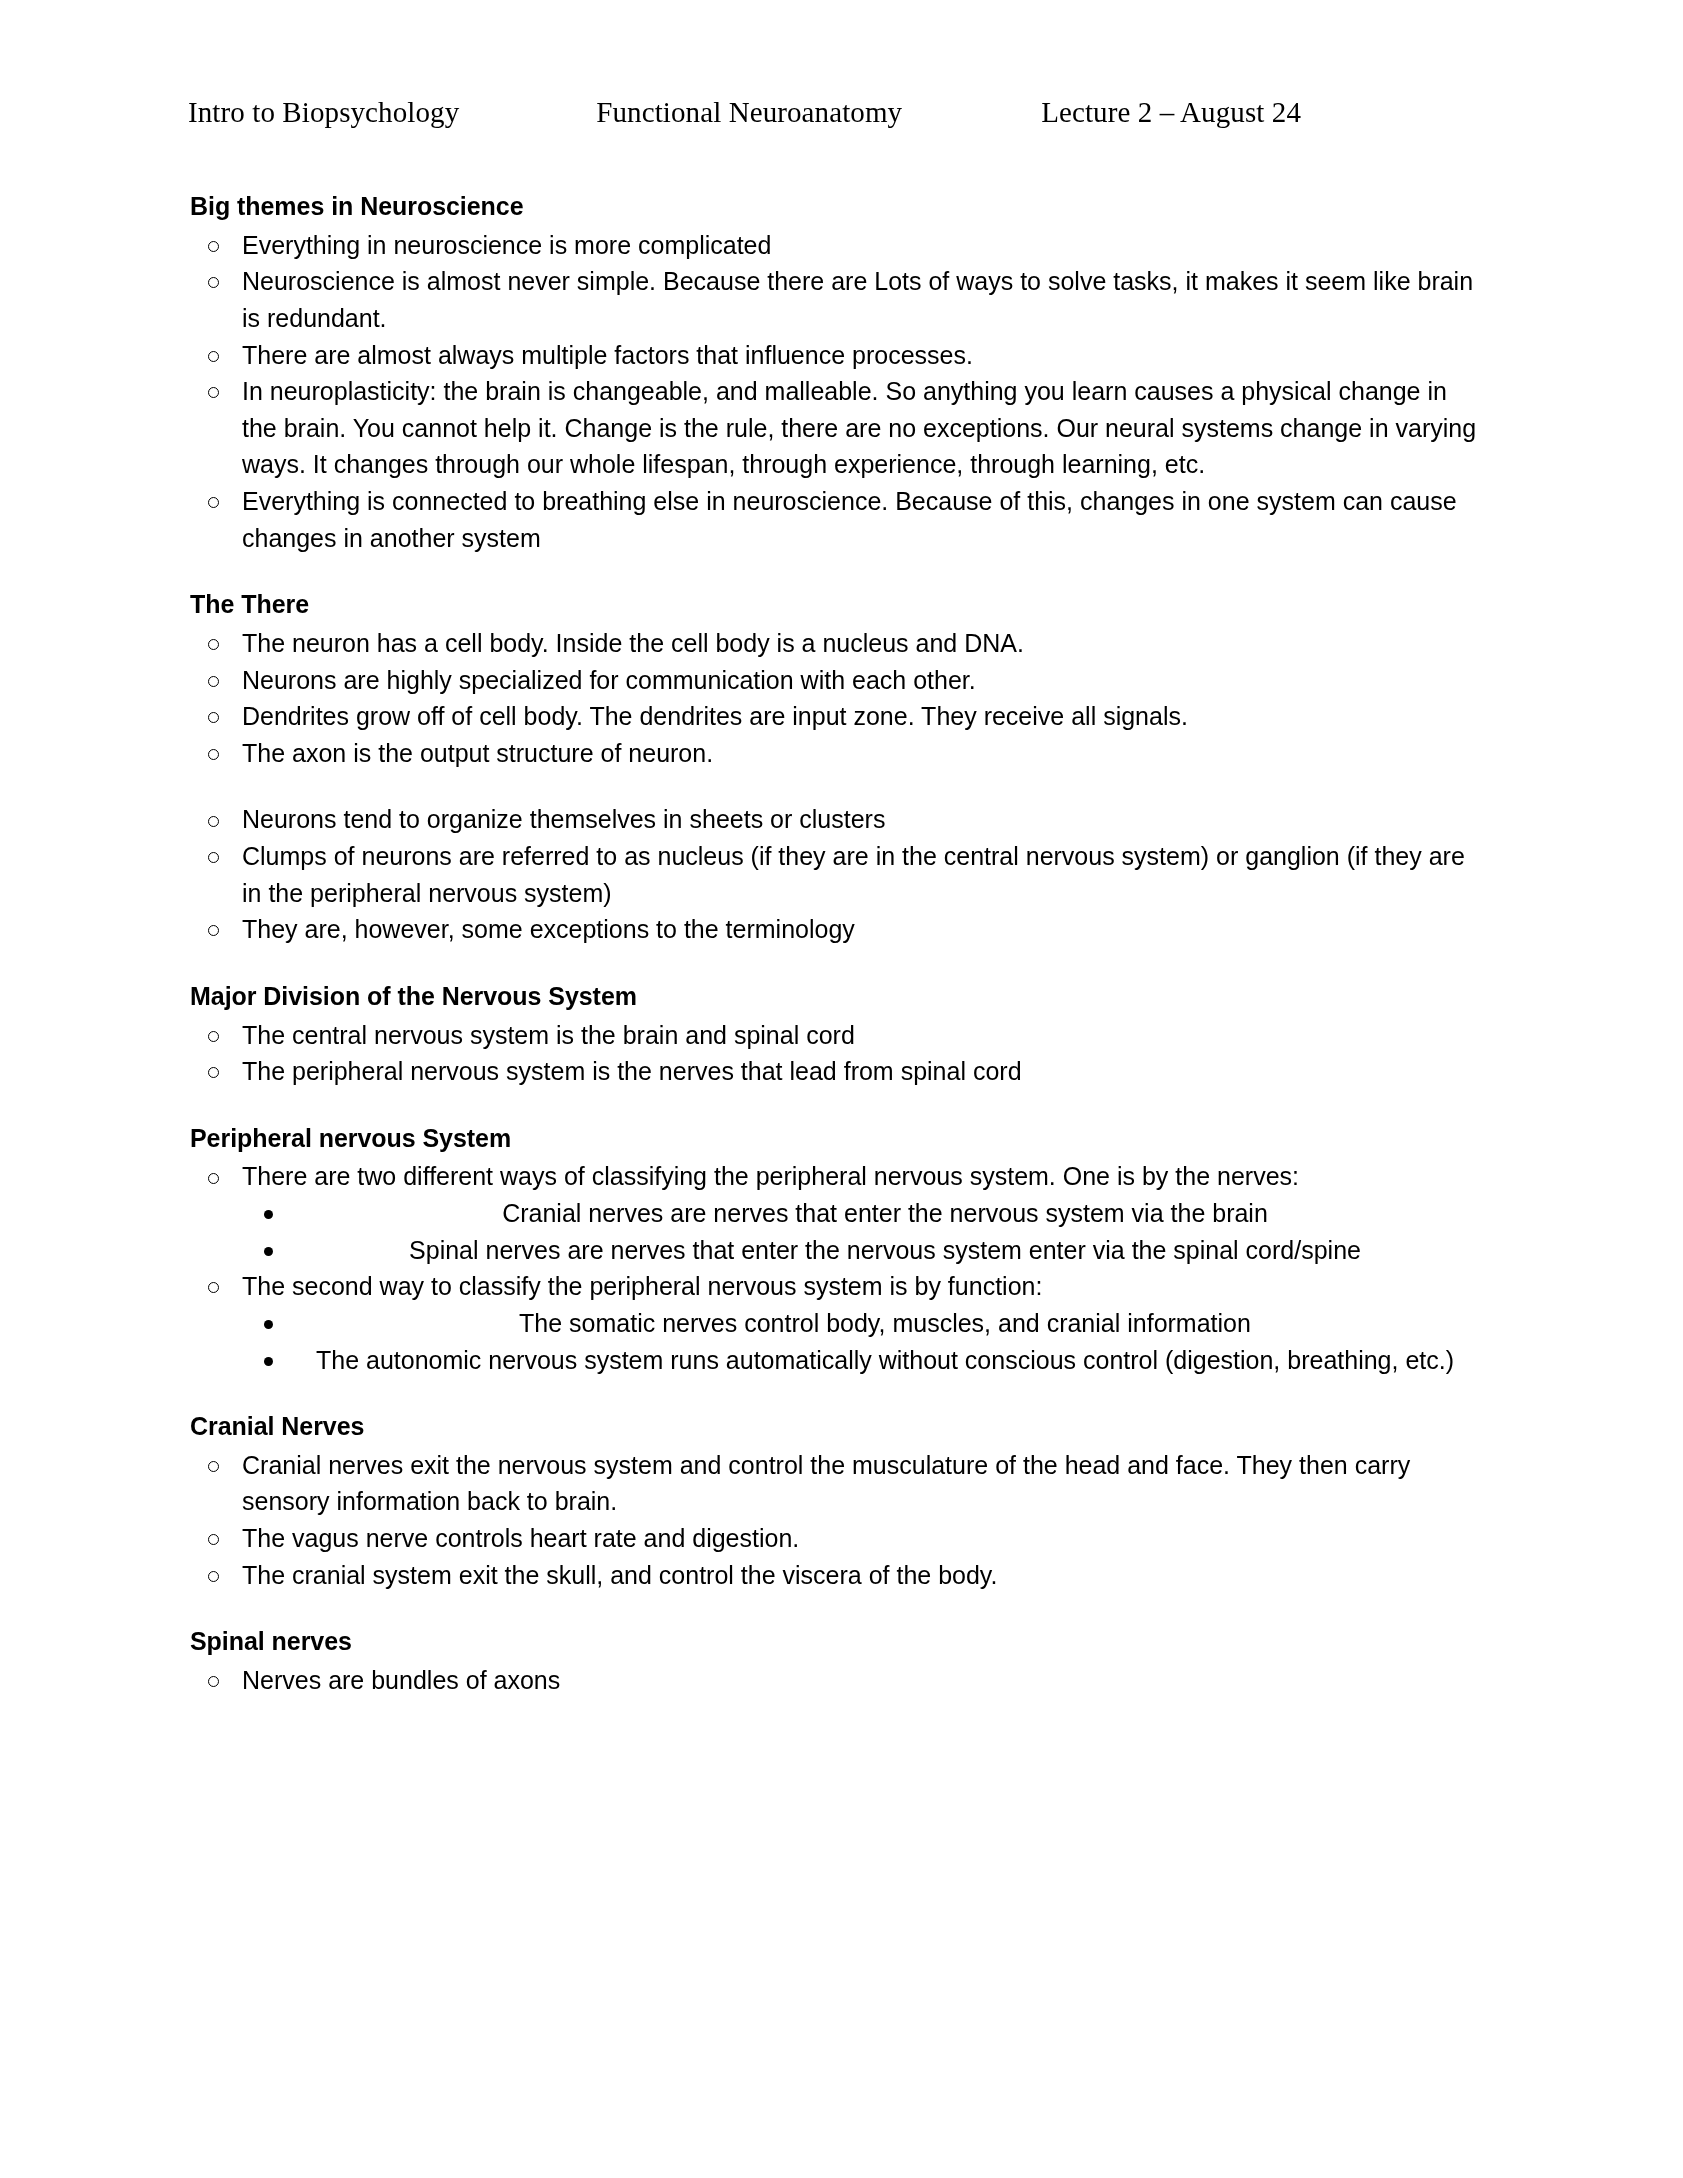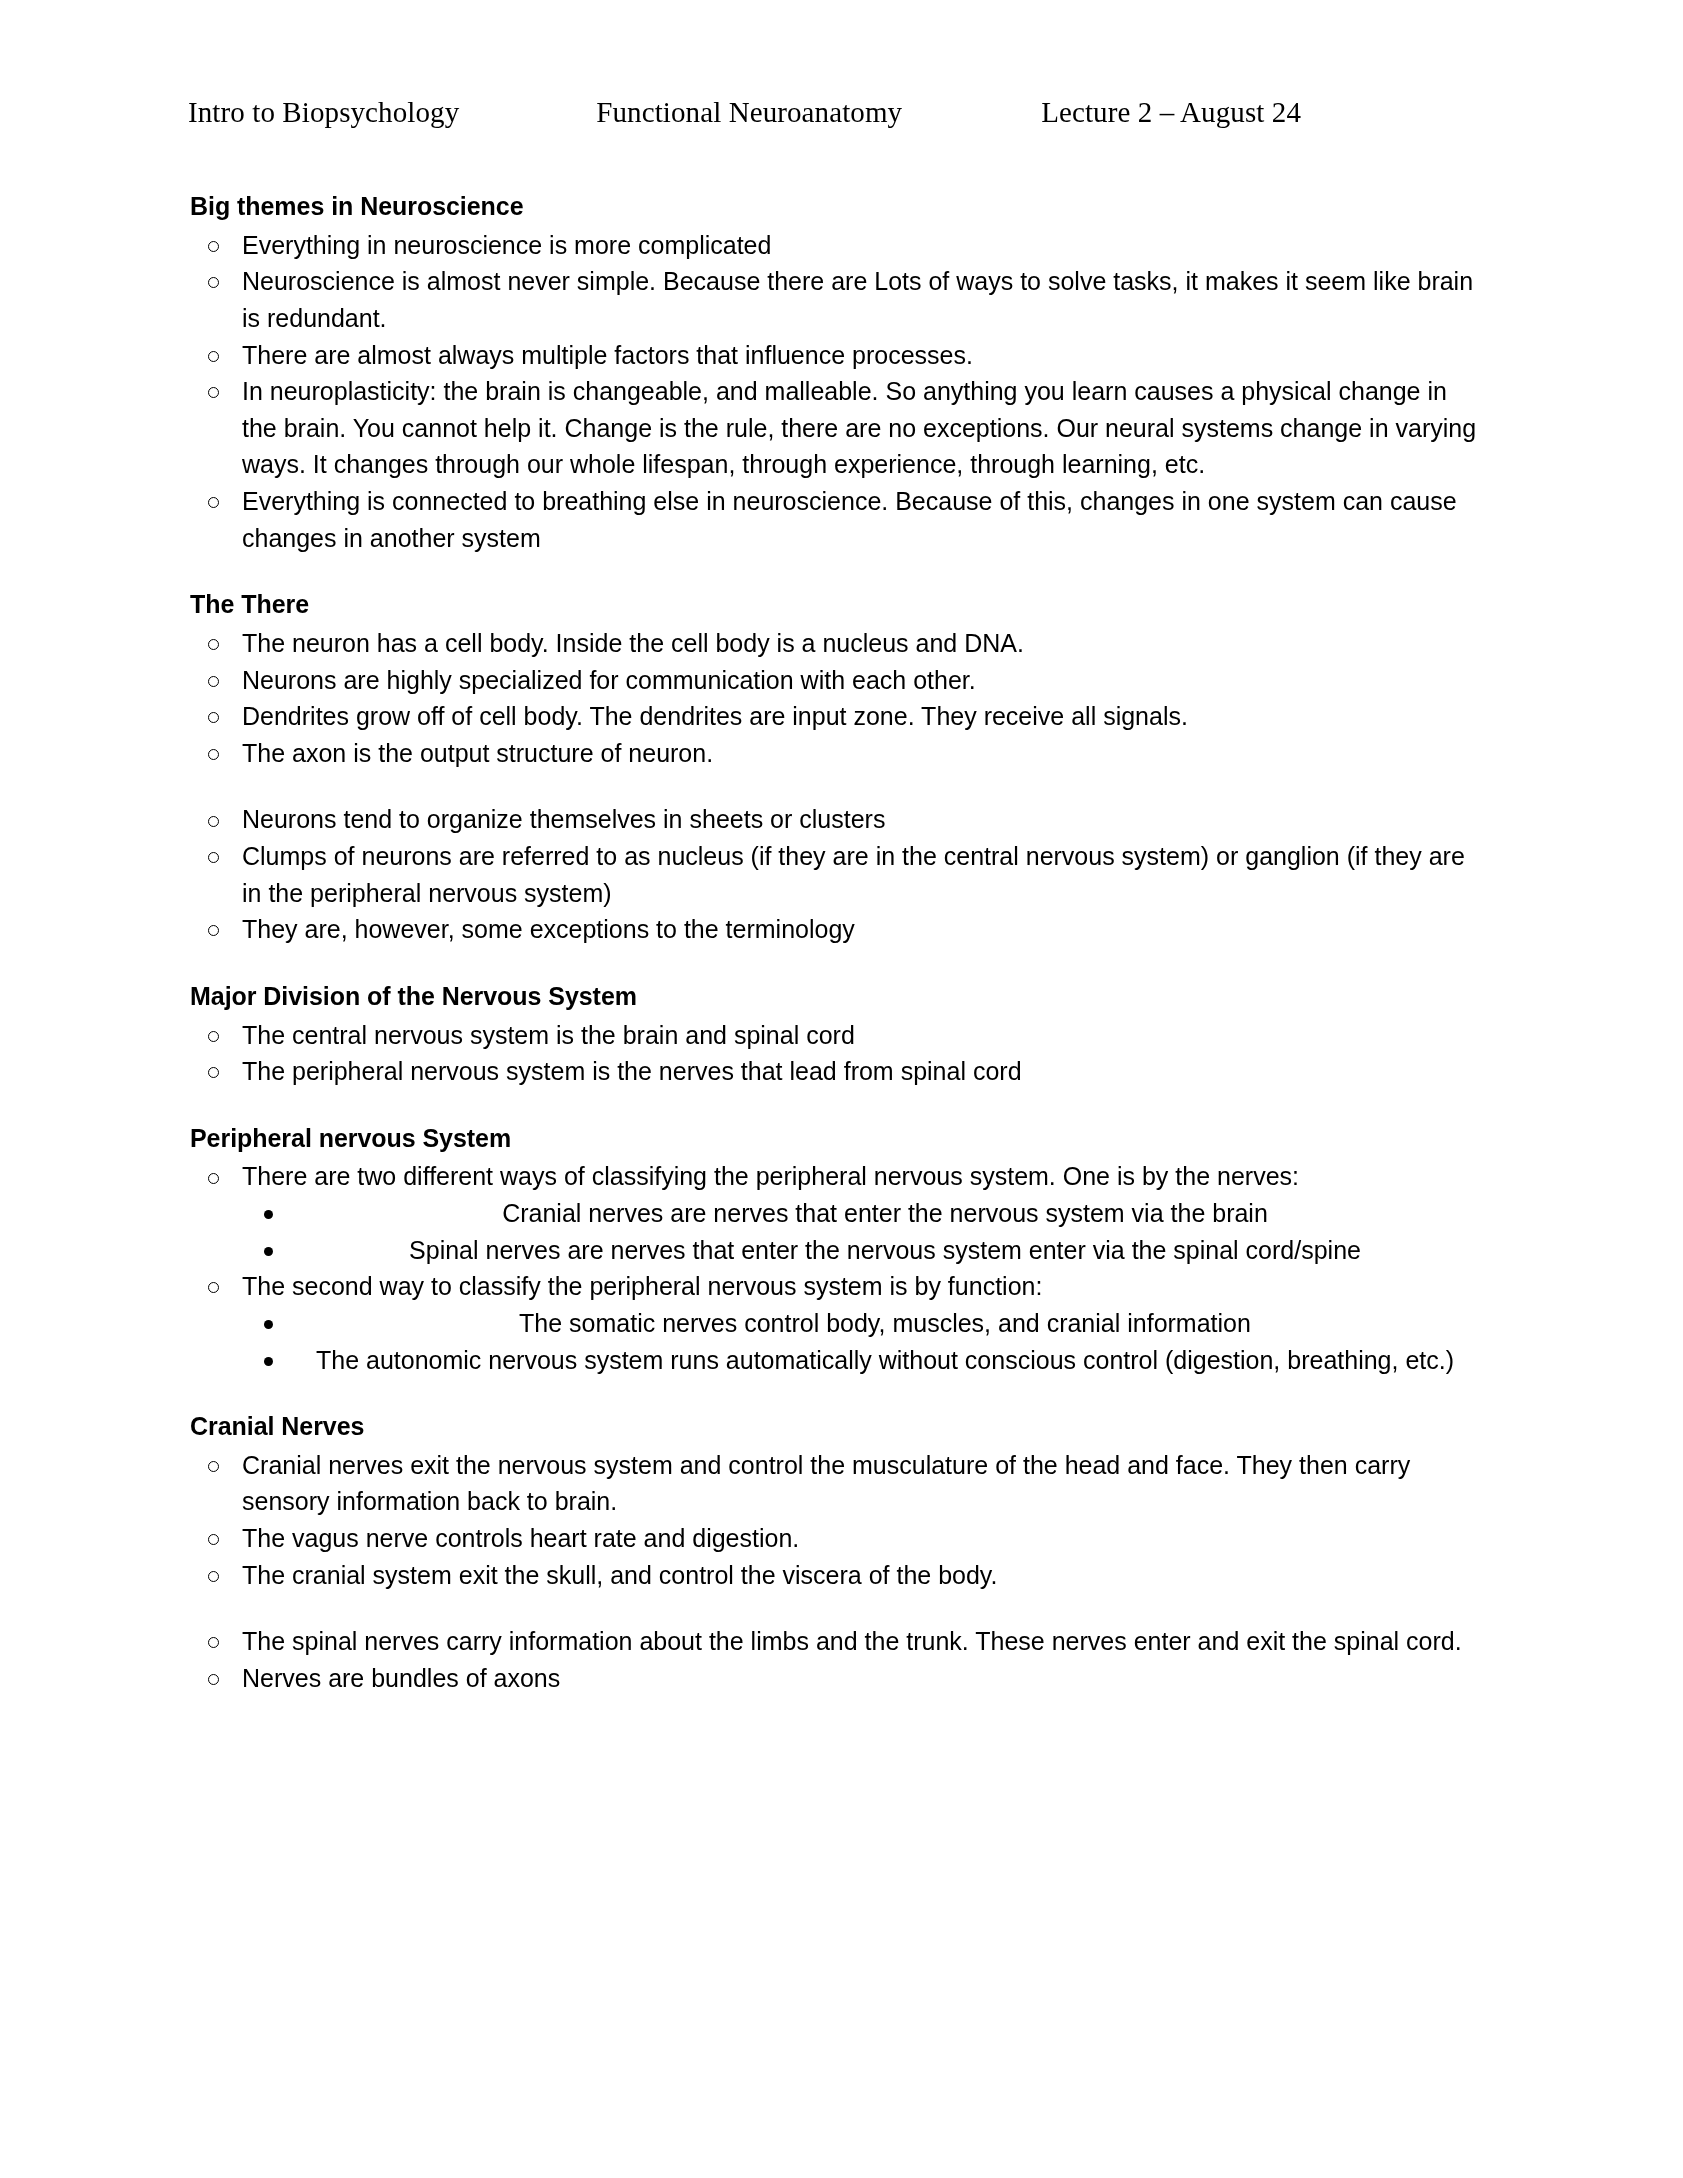--- a/index.html
+++ b/index.html
@@ -256,25 +256,22 @@
             <span class="marker"><span class="hollow-dot"></span></span>
             <span class="btext">The vagus nerve controls heart rate and digestion.</span>
           </li>
           <li class="bullet1">
             <span class="marker"><span class="hollow-dot"></span></span>
             <span class="btext">The cranial system exit the skull, and control the viscera of the body.</span>
           </li>
         </ul>
       </div>
       <div class="section">
-        <ul class="level1">
-          <li class="bullet1">
-            <span class="marker"><span class="hollow-dot"></span></span>
-            <span class="btext">The spinal nerves carry information about the limbs and the trunk. These nerves enter and exit the spinal cord.</span>
-          </li>
+        <h2 class="section-title">Spinal nerves</h2>
+        <ul class="level1">
           <li class="bullet1">
             <span class="marker"><span class="hollow-dot"></span></span>
             <span class="btext">Nerves are bundles of axons</span>
           </li>
         </ul>
       </div>
     </div>
 
 </div>
 

